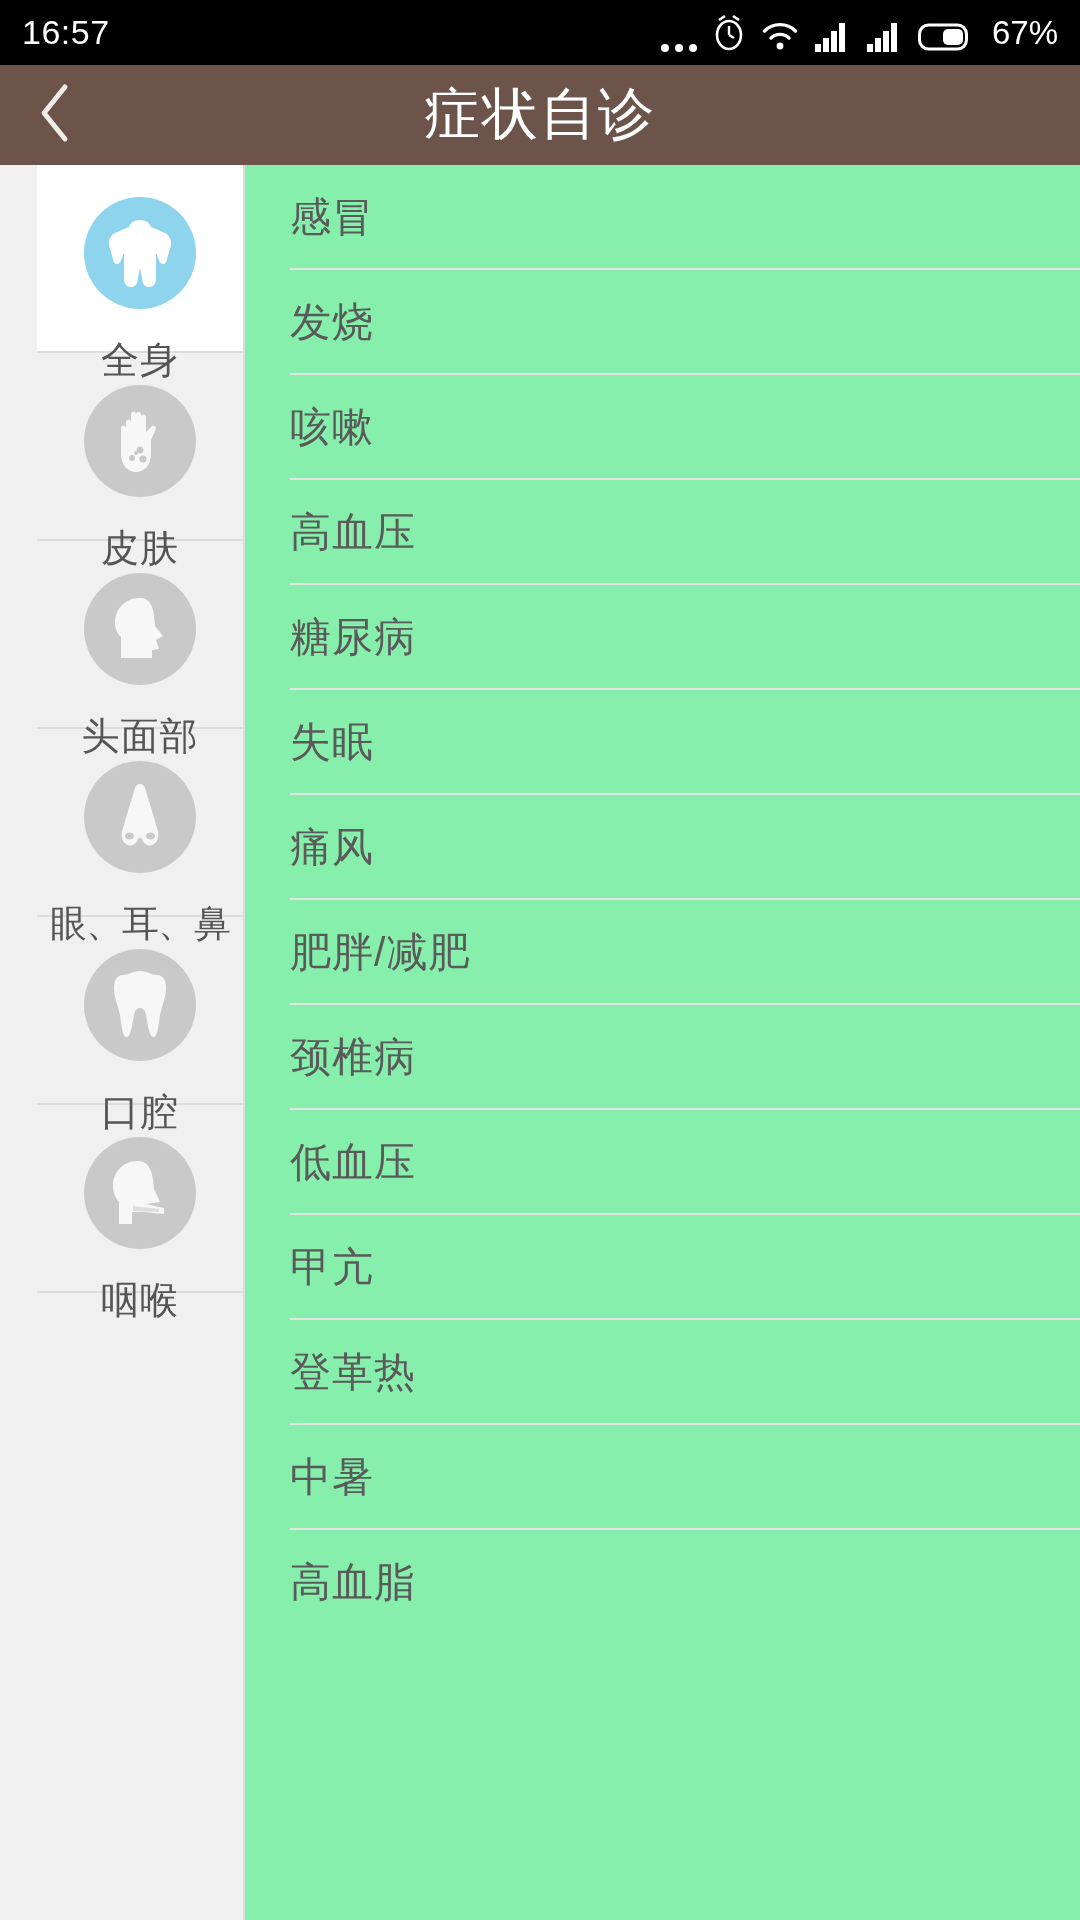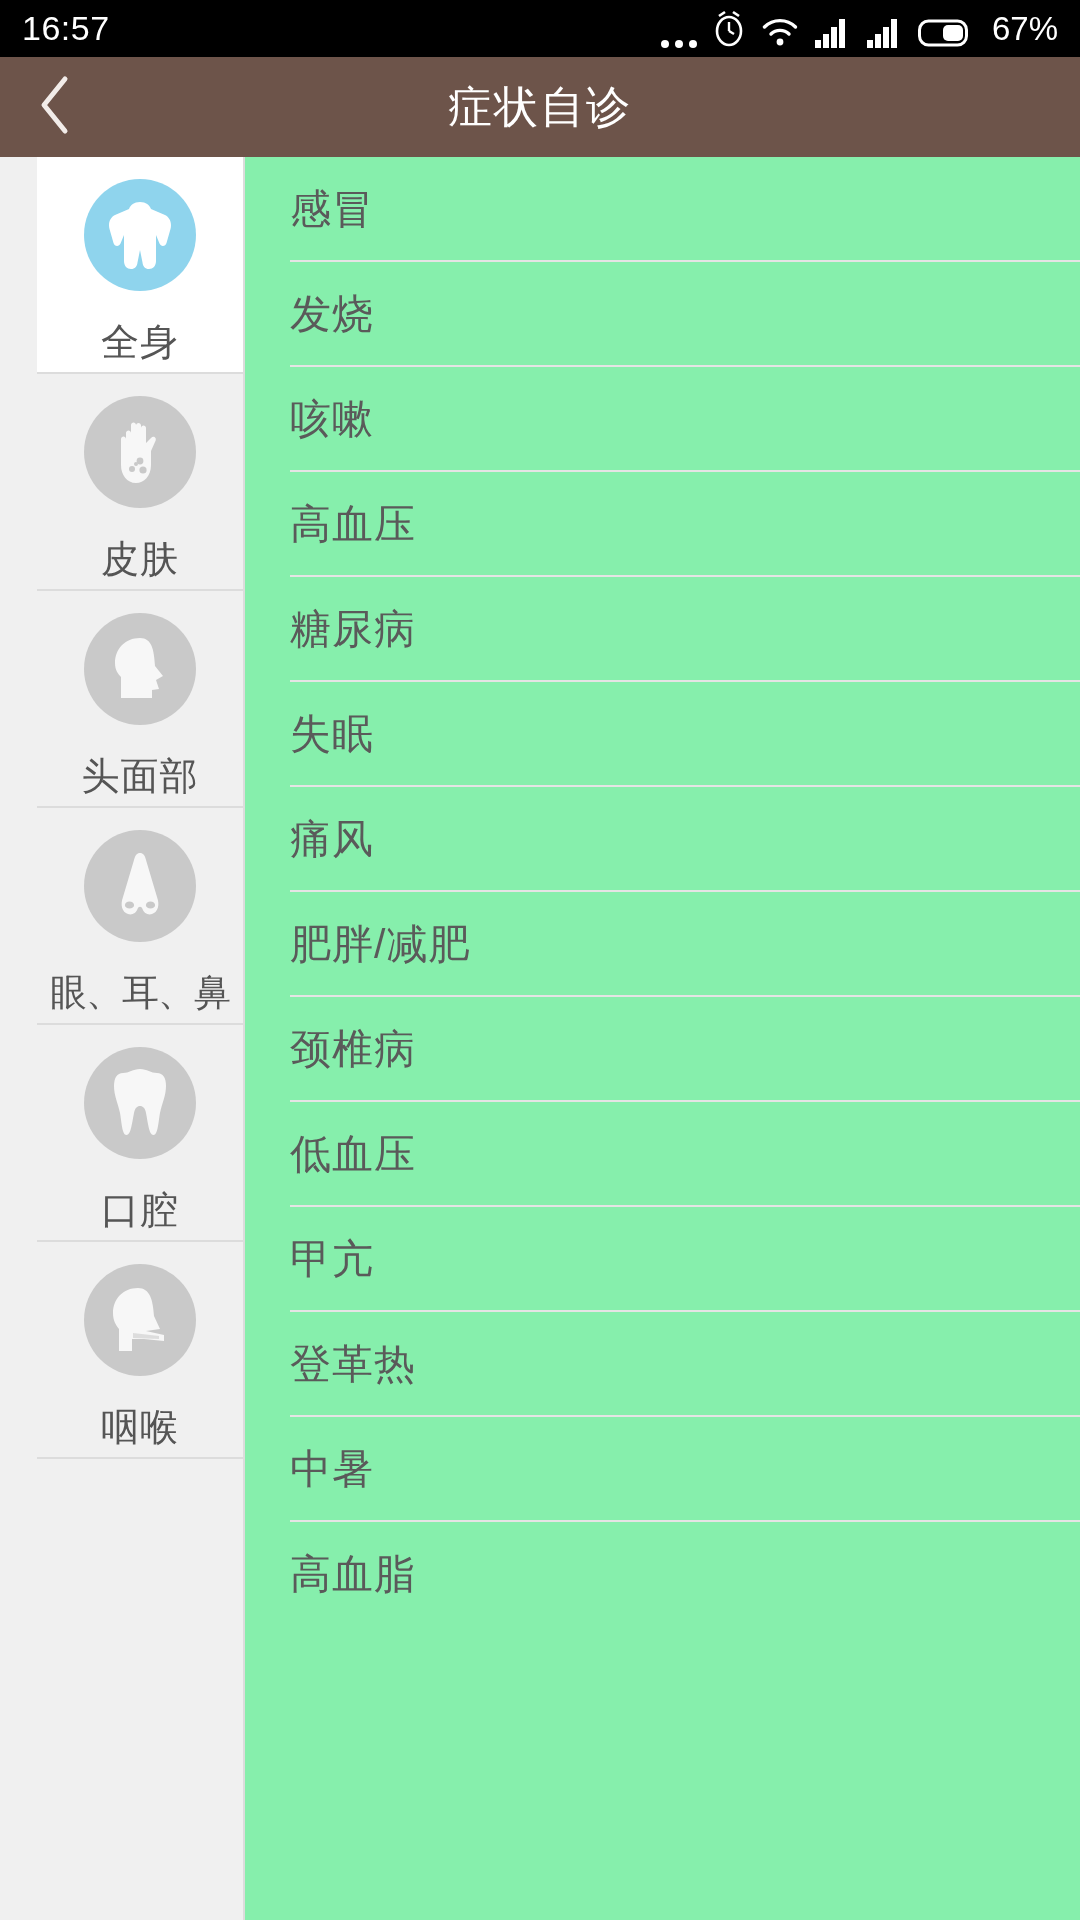--- a/index.html
+++ b/index.html
@@ -4,21 +4,21 @@
 <style>
   * { box-sizing: border-box; margin: 0; padding: 0; }
   html, body {
     width: 1080px; height: 1920px;
     font-family: "Liberation Sans", "DejaVu Sans", sans-serif;
     background: #ffffff;
     overflow: hidden;
   }
   
   #status-bar {
-    height: 57px;
+    height: 65px;
     background: #000000;
     display: flex;
     align-items: center;
     padding: 0 22px;
     color: #ffffff;
   }
   #status-clock {
     font-size: 34px;
     letter-spacing: 0.5px;
     font-family: "Liberation Sans", sans-serif;
@@ -48,45 +48,45 @@
     display: flex;
     align-items: center;
     justify-content: center;
     cursor: pointer;
   }
   #page-title {
     position: absolute;
     left: 0; right: 0;
     text-align: center;
     color: #ffffff;
-    font-size: 44px;
+    font-size: 56px;
     letter-spacing: 2px;
     pointer-events: none;
   }
   
   #content-area {
     display: flex;
     height: calc(1920px - 52px - 100px);
   }
   
   #category-sidebar {
     width: 245px;
     flex: 0 0 245px;
     background: #f0f0f0;
     border-right: 2px solid #dcdcdc;
     overflow: hidden;
   }
   .cat-item {
-    height: 217px;
+    height: 188px;
     border-bottom: 2px solid #dcdcdc;
     display: flex;
     flex-direction: column;
     align-items: center;
     justify-content: flex-start;
-    padding-top: 22px;
+    padding-top: 32px;
     cursor: pointer;
     background: #f0f0f0;
     margin-left: 37px;
   }
   .cat-item.selected {
     background: #ffffff;
     border-right: 2px solid #ffffff;
     margin-right: -2px;
   }
   .cat-icon-circle {

